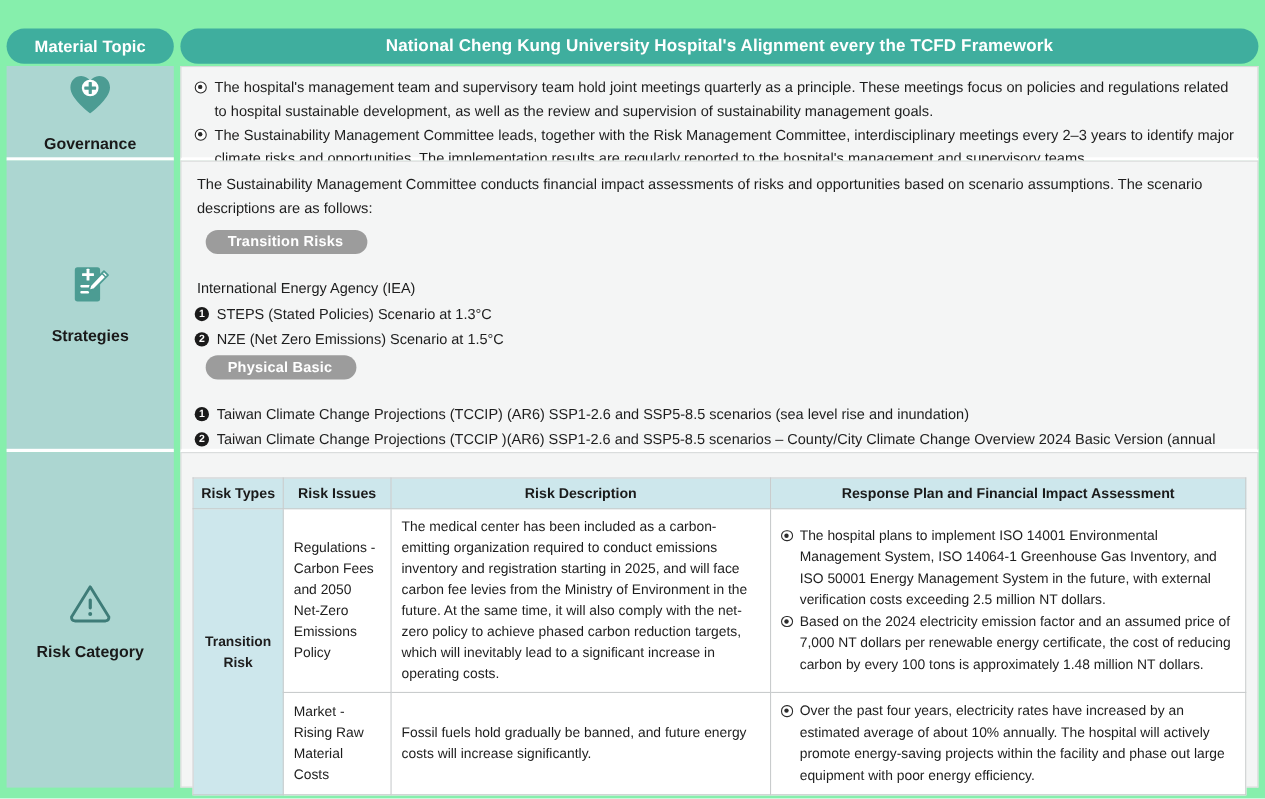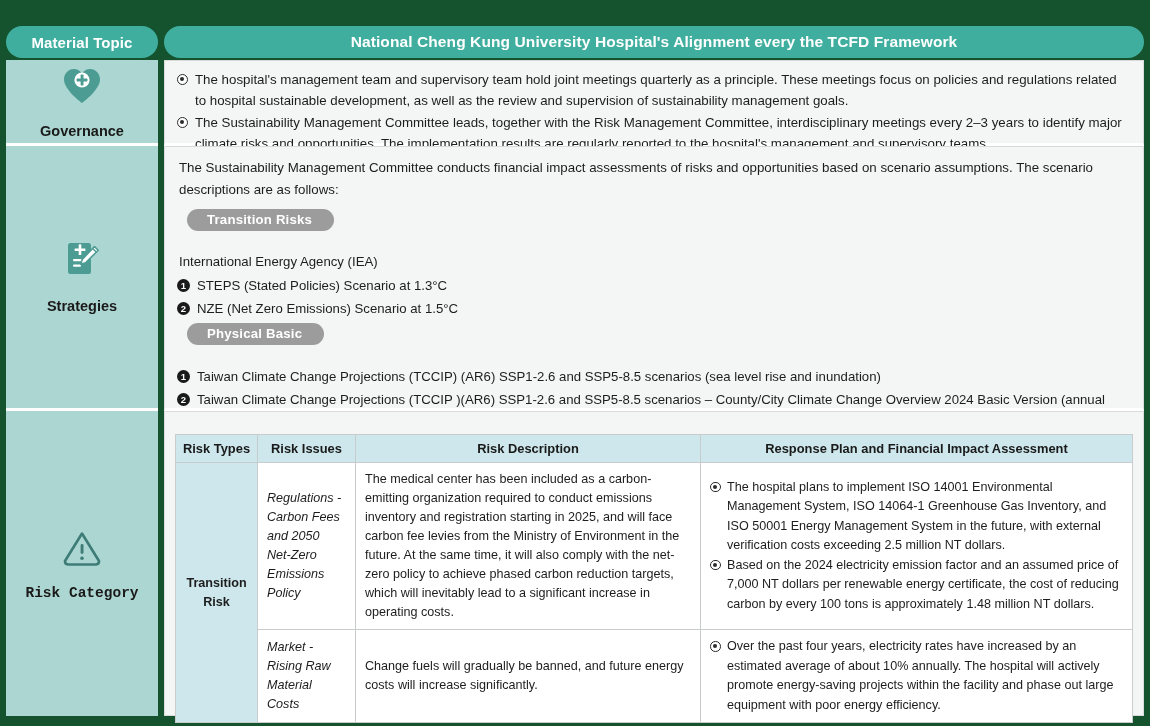--- a/index.html
+++ b/index.html
@@ -7,21 +7,21 @@
     margin: 0; padding: 0;
     width: 1150px; height: 726px;
     background: #ffffff;
     font-family: "Liberation Sans", sans-serif;
     overflow: hidden;
   }
   .page {
     position: relative;
     width: 1150px;
     height: 726px;
-    background: #14532d;
+    background: #86efac;
   }
 
   
   .header-row {
     position: absolute;
     top: 26px; left: 6px;
     width: 1138px;
     height: 32px;
     display: flex;
     gap: 6px;
@@ -66,21 +66,21 @@
     width: 152px;
     flex: 0 0 152px;
     background: #ACD6D1;
     display: flex;
     flex-direction: column;
     align-items: center;
     justify-content: center;
     gap: 16px;
     border-bottom: 3px solid #ffffff;
   }
-  .label-cell.last { border-bottom: none; font-family: Liberation Mono, monospace; }
+  .label-cell.last { border-bottom: none; }
   .label-text {
     font-size: 14.5px;
     font-weight: bold;
     color: #1a1a1a;
     text-align: center;
   }
   .icon-box {
     width: 42px; height: 42px;
     display: flex; align-items: center; justify-content: center;
   }
@@ -203,21 +203,21 @@
     color: #1d1d1d;
     padding: 7px 9px;
     background: #ffffff;
   }
   td.risk-type {
     background: #CDE7EC !important;
     text-align: center;
     font-weight: bold;
     font-size: 12.9px;
   }
-  td.risk-issue { font-size: 12.6px; line-height: 21px; font-style: italic; }
+  td.risk-issue { font-size: 12.6px; line-height: 21px; }
   td.risk-desc { vertical-align: top; padding-top: 9px; }
   td.risk-resp { vertical-align: top; padding-top: 9px; }
 
   td.risk-resp ul.bullets li {
     font-size: 12.6px;
     line-height: 19.5px;
     padding-left: 17px;
     margin-bottom: 0;
   }
   td.risk-resp ul.bullets li .rb { top: 4px; width: 10.5px; height: 10.5px; }
@@ -321,21 +321,21 @@
               <td class="risk-desc col-desc">The medical center has been included as a carbon-emitting organization required to conduct emissions inventory and registration starting in 2025, and will face carbon fee levies from the Ministry of Environment in the future. At the same time, it will also comply with the net-zero policy to achieve phased carbon reduction targets, which will inevitably lead to a significant increase in operating costs.</td>
               <td class="risk-resp">
                 <ul class="bullets">
                   <li><span class="rb"></span><span>The hospital plans to implement ISO 14001 Environmental Management System, ISO 14064-1 Greenhouse Gas Inventory, and ISO 50001 Energy Management System in the future, with external verification costs exceeding 2.5 million NT dollars.</span></li>
                   <li><span class="rb"></span><span>Based on the 2024 electricity emission factor and an assumed price of 7,000 NT dollars per renewable energy certificate, the cost of reducing carbon by every 100 tons is approximately 1.48 million NT dollars.</span></li>
                 </ul>
               </td>
             </tr>
             <tr>
               <td class="risk-issue col-issue">Market - Rising Raw Material Costs</td>
-              <td class="risk-desc col-desc">Change fuels will gradually be banned, and future energy costs will increase significantly.</td>
+              <td class="risk-desc col-desc">Fossil fuels hold gradually be banned, and future energy costs will increase significantly.</td>
               <td class="risk-resp">
                 <ul class="bullets">
                   <li><span class="rb"></span><span>Over the past four years, electricity rates have increased by an estimated average of about 10% annually. The hospital will actively promote energy-saving projects within the facility and phase out large equipment with poor energy efficiency.</span></li>
                 </ul>
               </td>
             </tr>
           </tbody>
         </table>
       </div>
     </div>

